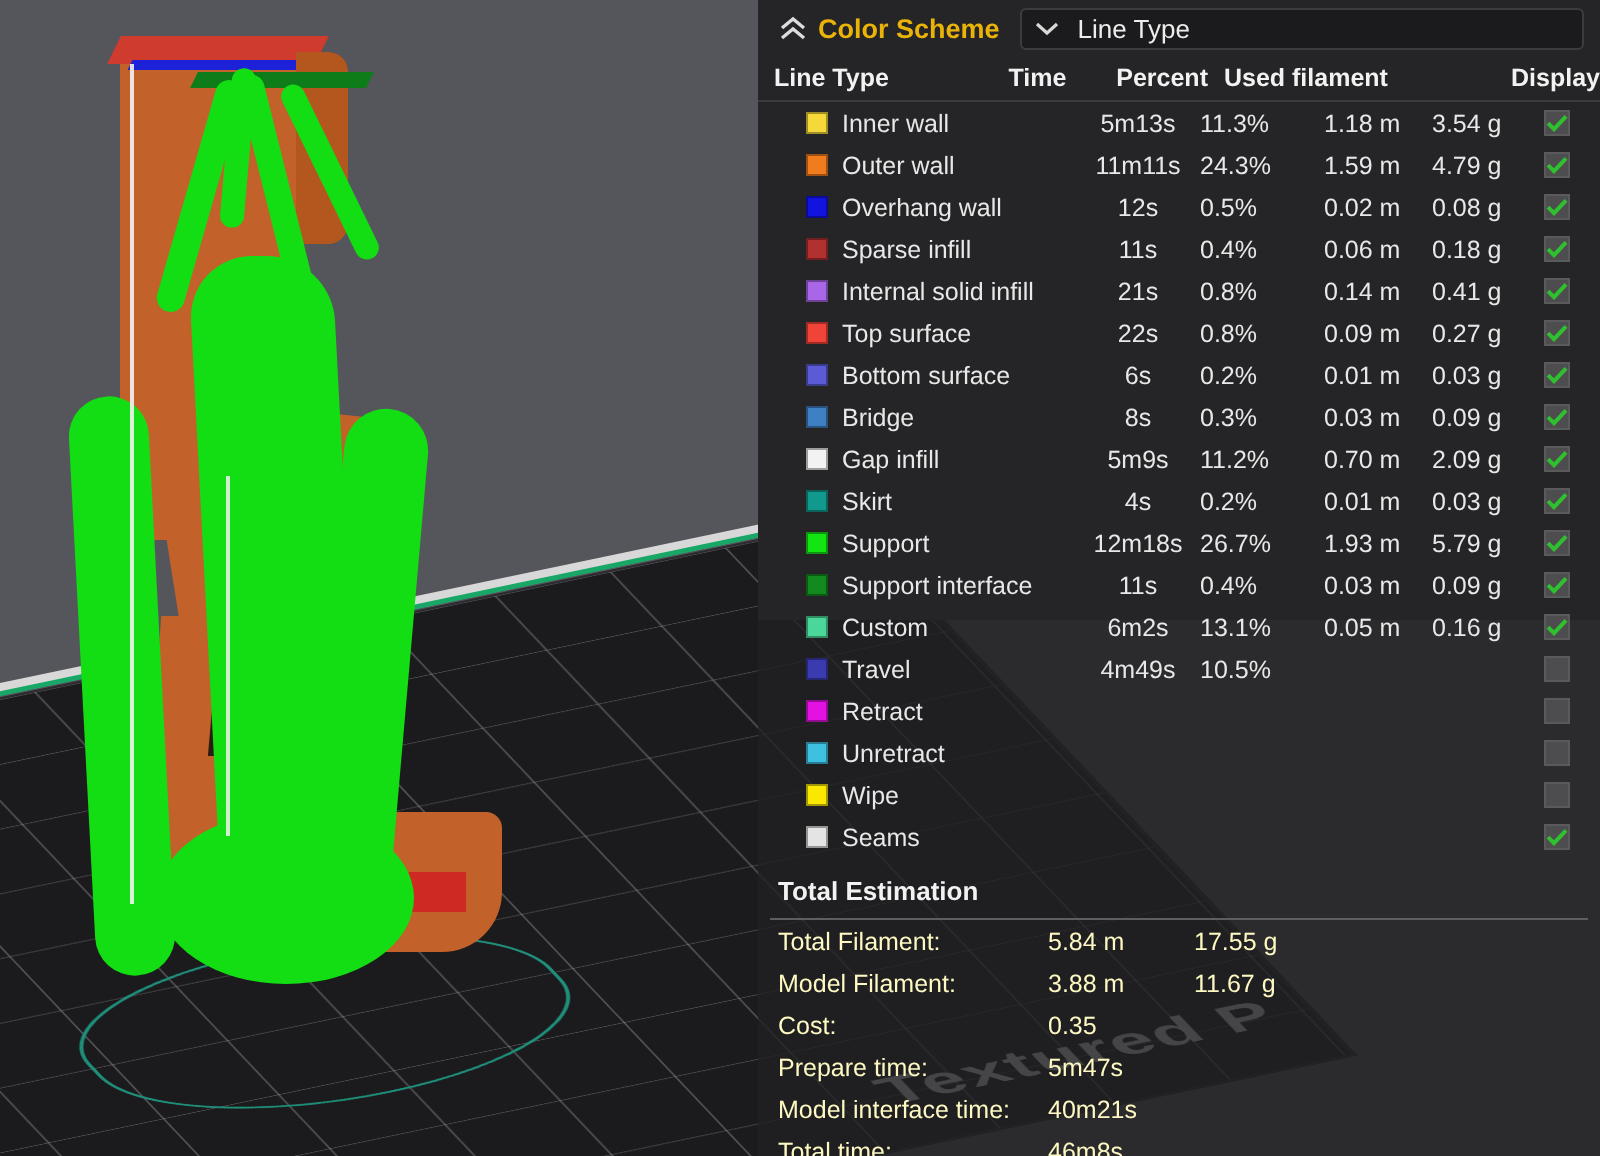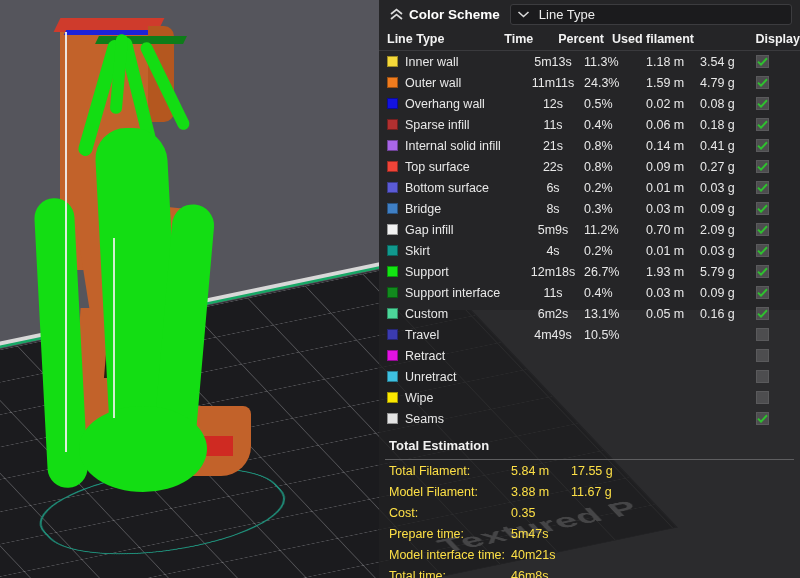--- a/index.html
+++ b/index.html
@@ -59,51 +59,51 @@
   
   #panel{position:absolute;left:379px;top:0;width:421px;height:578px;
     color:#e6e6e6;font-size:12.5px;}
   .pan-solid{position:absolute;left:0;top:0;width:421px;height:310px;background:#252527;}
   .pan-trans{position:absolute;left:0;top:310px;width:421px;height:268px;background:rgba(32,32,34,.80);}
   .pan-inner{position:relative;z-index:3;}
 
   
   .hdr{height:28px;display:flex;align-items:center;padding:0 8px 0 6px;box-sizing:border-box;}
   .collapse-ic{width:22px;height:22px;display:flex;align-items:center;justify-content:center;cursor:pointer;}
-  .hdr-title{font-weight:bold;font-size:13.5px;color:#ffffff;margin:0 10px 0 2px;white-space:nowrap;}
+  .hdr-title{font-weight:bold;font-size:13.5px;color:#eab308;margin:0 10px 0 2px;white-space:nowrap;}
   .combo{flex:1;height:21px;background:#1b1b1d;border:1px solid #3c3c3f;border-radius:3px;
     display:flex;align-items:center;padding:0 6px;box-sizing:border-box;cursor:pointer;}
   .combo .cv{margin-left:9px;font-size:13px;color:#ececec;}
 
   
   .chead{display:flex;align-items:center;height:23px;font-weight:bold;font-size:12.5px;color:#f2f2f2;
     padding:0 0 0 8px;box-sizing:border-box;border-bottom:1px solid #3a3a3d;}
   .c-type{width:135px;}
   .c-time{width:62px;}
   .c-pct{width:62px;}
   .c-fil{width:110px;}
   .c-disp{width:auto;margin-left:48px;}
 
   
-  .row{display:flex;align-items:center;height:21px;padding-left:8px;box-sizing:border-box;font-size:12.5px;color:#e8e8e8;}
+  .row{display:flex;align-items:center;height:21px;padding-left:24px;box-sizing:border-box;font-size:12.5px;color:#e8e8e8;}
   .sw{width:11px;height:11px;margin-right:7px;flex:none;border:1px solid rgba(0,0,0,.35);box-sizing:border-box;}
   .lbl{width:117px;white-space:nowrap;overflow:hidden;}
   .tm{width:62px;text-align:center;}
   .pc{width:62px;}
   .fl{width:110px;display:flex;}
   .fl .m{width:54px;}
   .chk{width:26px;display:flex;justify-content:flex-start;}
   .cbox{width:13px;height:13px;background:#4d4d4f;border:1px solid #5a5a5c;box-sizing:border-box;
     display:flex;align-items:center;justify-content:center;cursor:pointer;}
   .cbox svg{display:block;}
 
   
   .tot-title{font-weight:bold;font-size:13px;color:#f2f2f2;padding:9px 0 6px 10px;}
   .tot-sep{height:1px;background:#5e5e60;margin:0 6px;}
-  .trow{display:flex;height:21px;align-items:center;padding-left:10px;font-size:12.5px;color:#fde047;}
+  .trow{display:flex;height:21px;align-items:center;padding-left:10px;font-size:12.5px;color:#fef9c3;gap:13px;}
   .tlab{width:122px;}
   .tv1{width:60px;}
   .tv2{width:70px;}
   .tot-wrap{padding-bottom:6px;}
 </style>
 </head>
 <body>
 
 <div id="viewport">
   <div id="plate-wrap">

